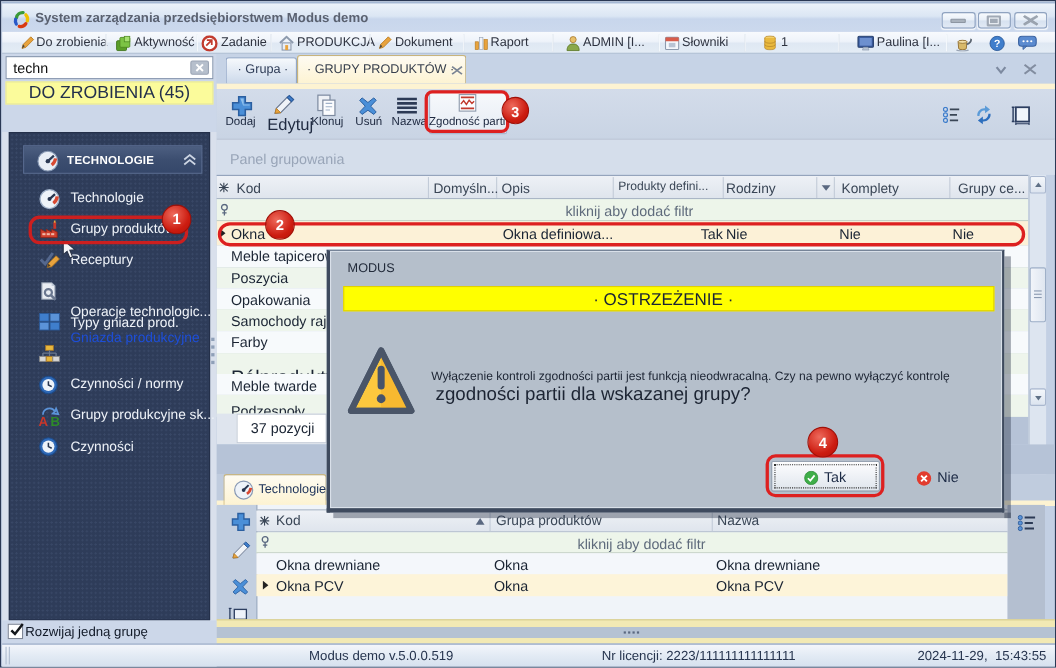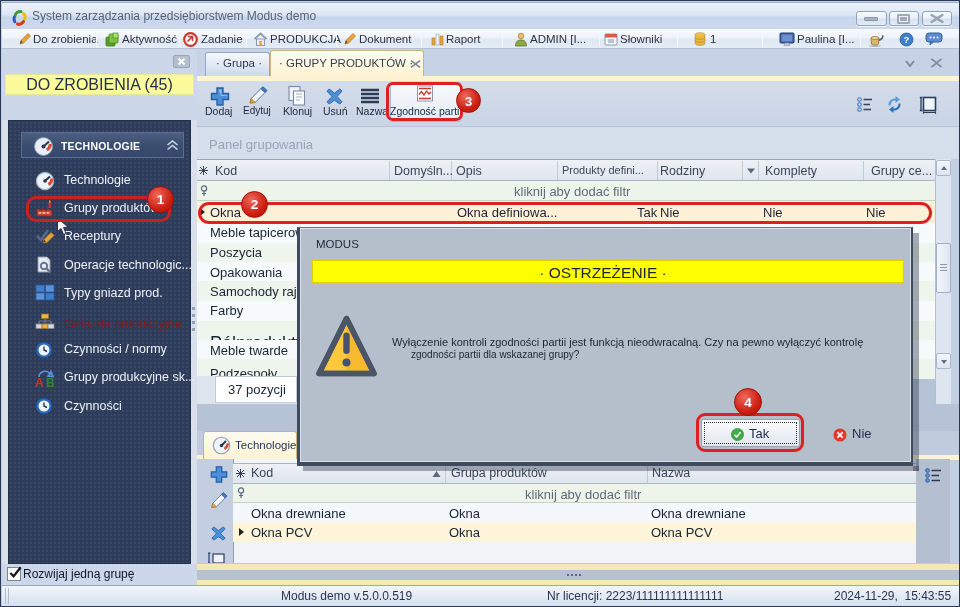--- a/index.html
+++ b/index.html
@@ -4,21 +4,21 @@
 <style>
 * { margin:0; padding:0; box-sizing:border-box; }
 body { font-family:"Liberation Sans",sans-serif; }
 .abs { position:absolute; }
 #win { position:relative; width:960px; height:607px; overflow:hidden;
   background:#c3d0e4; border:1px solid #2a3854; }
 
 #titlebar { left:1px; top:1px; width:958px; height:27px;
   background:linear-gradient(#ecf2fa 0%, #dbe6f4 45%, #c8d6ec 55%, #ccd9ed 100%);
   border-top:1px solid #9db1d0; }
-#title-text { left:31px; top:8px; font-size:12px; color:#5a6170; }
+#title-text { left:31px; top:8px; font-size:12px; color:#5a6170;font-weight:bold; }
 .winbtn { top:10px; height:15px; border:1px solid #8fa3c0; border-radius:3px;
   background:linear-gradient(#f7fafd 0%, #e9f0f8 45%, #d7e2f0 55%, #e2eaf5 100%);
   box-shadow:0 1px 1px rgba(255,255,255,.8); }
 
 #menubar { left:1px; top:28px; width:958px; height:20px;
   background:linear-gradient(#f8fafd 0%, #eef3fa 45%, #dfe8f3 55%, #e4ecf5 100%);
   border-bottom:1px solid #b4c1d4; }
 .mitem { top:4px; font-size:11.5px; color:#2e3340; }
 .msep { top:2px; width:1px; height:16px; background:#c3cdda; border-right:1px solid #f4f8fc; }
 .mico { top:3px; }
@@ -141,20 +141,21 @@
 <svg class="abs mico" style="left:923px" width="18" height="14" viewBox="0 0 18 14">
         <rect x="1" y="1" width="16" height="9" rx="3" fill="#5b8bd0" stroke="#3a62a0" stroke-width="1"></rect>
         <path d="M5 10 L5 13 L8.5 10 Z" fill="#5b8bd0" stroke="#3a62a0" stroke-width=".8"></path>
         <circle cx="5.5" cy="5.5" r="1" fill="#fff"></circle>
         <circle cx="9" cy="5.5" r="1" fill="#fff"></circle>
         <circle cx="12.5" cy="5.5" r="1" fill="#fff"></circle>
       </svg>
 </div>
 
 <div class="abs" id="sidebar">
+  <div class="abs" id="search">techn</div>
   <div class="abs" style="left:171px;top:6px;width:17px;height:13px;background:#b6bfcc;border:1px solid #9aa4b4;border-radius:2px"></div>
   <svg class="abs" style="left:175px;top:8px" width="9" height="9" viewBox="0 0 9 9">
         <path d="M1.5 1.5 L7.5 7.5 M7.5 1.5 L1.5 7.5" stroke="#fff" stroke-width="1.8"></path>
       </svg>
   <div class="abs ybtn" style="top:25px">DO ZROBIENIA (45)</div>
   <div class="abs" style="left:0;top:71px;width:195px;height:492px;background:#d9e0ec"></div>
   <div class="abs" id="navy">
     <div class="abs" id="navyhead">
           <span>TECHNOLOGIE</span>
       <svg class="abs" style="left:144px;top:7px" width="13" height="11" viewBox="0 0 13 11">
@@ -191,36 +192,36 @@
       <path d="M8 15 L9 11.5 L16 4.5 L19 7.5 L12 14.5 Z" fill="#e8a33d" stroke="#b87b20" stroke-width=".8"></path>
       <path d="M8 15 L9 11.5 L11 13.5 Z" fill="#50402a"></path>
     </svg>
 <div class="t" style="left:63px;top:228px;font-size:12.5px;color:#eef2f8">Receptury</div>
 <svg class="abs" style="left:34px;top:255px" width="19" height="19" viewBox="0 0 19 19">
       <path d="M3 1 L12 1 L15 4 L15 16 L3 16 Z" fill="#e9edf3" stroke="#8d99ab" stroke-width="1"></path>
       <path d="M12 1 L12 4 L15 4 Z" fill="#c2cbd8"></path>
       <circle cx="9" cy="10" r="3.2" fill="none" stroke="#6b7890" stroke-width="2"></circle>
       <path d="M11.5 12.5 L15.5 16.5" stroke="#6b7890" stroke-width="2.4"></path>
     </svg>
-<div class="t" style="left:63px;top:257px;font-size:12.5px;color:#eef2f8">Operacje technologic...</div>
+<div class="t" style="left:63px;top:275px;font-size:12.5px;color:#eef2f8">Operacje technologic...</div>
 <svg class="abs" style="left:34px;top:283px" width="20" height="17" viewBox="0 0 20 17">
       <rect x="1" y="1" width="8.5" height="7" fill="#3f7ecc" stroke="#2b5a9a" stroke-width=".8"></rect>
       <rect x="10.5" y="1" width="8.5" height="7" fill="#5b93d8" stroke="#2b5a9a" stroke-width=".8"></rect>
       <rect x="1" y="9" width="8.5" height="7" fill="#5b93d8" stroke="#2b5a9a" stroke-width=".8"></rect>
       <rect x="10.5" y="9" width="8.5" height="7" fill="#3f7ecc" stroke="#2b5a9a" stroke-width=".8"></rect>
     </svg>
 <div class="t" style="left:63px;top:285px;font-size:12.5px;color:#eef2f8">Typy gniazd prod.</div>
 <svg class="abs" style="left:34px;top:312px" width="20" height="17" viewBox="0 0 20 17">
       <rect x="6.5" y="1" width="7" height="4.5" fill="#e8b83d" stroke="#a5762c" stroke-width=".8"></rect>
       <path d="M10 5.5 L10 8 M4 8 L16 8 M4 8 L4 11 M16 8 L16 11 M10 8 L10 11" stroke="#6b7890" stroke-width="1.2" fill="none"></path>
       <rect x="1" y="11" width="6" height="4.5" fill="#d8d8d8" stroke="#8a8a8a" stroke-width=".8"></rect>
       <rect x="7" y="11" width="6" height="4.5" fill="#e8b83d" stroke="#a5762c" stroke-width=".8"></rect>
       <rect x="13" y="11" width="6" height="4.5" fill="#d8d8d8" stroke="#8a8a8a" stroke-width=".8"></rect>
     </svg>
-<div class="t" style="left:63px;top:316px;font-size:12.5px;color:#7f1d1d">Gniazda produkcyjne</div>
+<div class="t" style="left:63px;top:299px;font-size:12.5px;color:#1d4ed8">Gniazda produkcyjne</div>
 <svg class="abs" style="left:34px;top:340px" width="18" height="18" viewBox="0 0 18 18">
       <circle cx="9" cy="9" r="8" fill="#2f6ab8" stroke="#1d4a88" stroke-width="1"></circle>
       <circle cx="9" cy="9" r="5.5" fill="#eef3f9"></circle>
       <path d="M9 5.5 L9 9 L12 10.5" fill="none" stroke="#26344e" stroke-width="1.4"></path>
     </svg>
 <div class="t" style="left:63px;top:341px;font-size:12.5px;color:#eef2f8">Czynności / normy</div>
 <svg class="abs" style="left:34px;top:368px" width="21" height="19" viewBox="0 0 21 19">
       <path d="M4 8 A6 6 0 0 1 15 5 L13 7 L18 7.5 L16 2.5 L15 5" fill="none" stroke="#5b93d8" stroke-width="1.6"></path>
       <path d="M15 5 L16.5 3" stroke="#5b93d8" stroke-width="1.6"></path>
       <text x="0" y="18" font-size="12" font-weight="bold" fill="#c8372a" font-family="Liberation Sans">A</text>
@@ -269,21 +270,21 @@
 <svg class="abs" style="left:208px;top:85px" width="22" height="21" viewBox="0 0 22 21">
       <path d="M8 2 L14 2 L14 7.5 L19.5 7.5 L19.5 13.5 L14 13.5 L14 19 L8 19 L8 13.5 L2.5 13.5 L2.5 7.5 L8 7.5 Z" fill="#4a8fd8" stroke="#2b5fa0" stroke-width="1.4"></path>
       <path d="M9.5 3.5 L12.5 3.5 L12.5 9 L18 9 L18 10 L12 10" fill="#8fc0ec" stroke="none"></path>
     </svg>
 <div class="t" style="left:204px;top:104px;font-size:10.5px;color:#202b42">Dodaj</div>
 <svg class="abs" style="left:246px;top:85px" width="21" height="20" viewBox="0 0 21 20">
       <path d="M3 17 L4.2 12.5 L14 2.5 L18 6.5 L8.2 16.5 Z" fill="#f0f3f8" stroke="#6b7890" stroke-width="1"></path>
       <path d="M14 2.5 L16 0.8 L20 4.5 L18 6.5 Z" fill="#3f7ecc" stroke="#2b5a9a" stroke-width="1"></path>
       <path d="M3 17 L4.2 12.5 L8.2 16.5 Z" fill="#e8a33d" stroke="#b87b20" stroke-width=".8"></path>
     </svg>
-<div class="t" style="left:242px;top:104px;font-size:10px;color:#202b42">Edytuj</div>
+<div class="t" style="left:242px;top:104px;font-size:15px;color:#202b42">Edytuj</div>
 <svg class="abs" style="left:286px;top:84px" width="20" height="22" viewBox="0 0 20 22">
       <rect x="2" y="1.5" width="11" height="14" fill="#eef1f6" stroke="#7d8aa0" stroke-width="1.1"></rect>
       <rect x="6.5" y="6" width="11" height="14" fill="#fbfcfe" stroke="#7d8aa0" stroke-width="1.1"></rect>
       <path d="M9 9 L15 9 M9 12 L15 12 M9 15 L13 15" stroke="#9fb0c8" stroke-width="1"></path>
     </svg>
 <div class="t" style="left:282px;top:104px;font-size:10.5px;color:#202b42">Klonuj</div>
 <svg class="abs" style="left:325px;top:87px" width="17" height="17" viewBox="0 0 17 17">
       <path d="M3.2 1 L8.5 5.2 L13.8 1 L16 3.2 L11 8.5 L16 13.8 L13.8 16 L8.5 12.2 L3.2 16 L1 13.8 L6 8.5 L1 3.2 Z" fill="#4a8fd8" stroke="#2b5fa0" stroke-width=".9"></path>
     </svg>
 <div class="t" style="left:322px;top:104px;font-size:10.5px;color:#202b42">Usuń</div>
@@ -491,21 +492,21 @@
           <path d="M31.5 4.5 L59 59.5 L4 59.5 Z"></path>
         </clipPath>
       </defs>
   <path d="M31.5 4.5 L59 59.5 L4 59.5 Z" fill="#fcc83e" stroke="#4a5568" stroke-width="5.5" stroke-linejoin="round"></path>
   <rect x="31.5" y="0" width="32" height="68" fill="#f3a922" opacity=".5" clip-path="url(#tcp)"></rect>
   <path d="M31.5 4.5 L59 59.5 L4 59.5 Z" fill="none" stroke="#4a5568" stroke-width="5.5" stroke-linejoin="round"></path>
   <rect x="28.3" y="18.5" width="6.4" height="21.5" rx="3.2" fill="#47536a"></rect>
   <circle cx="31.5" cy="48.5" r="4" fill="#47536a"></circle>
 </svg>
 <div class="t" style="left:391px;top:334.5px;font-size:11px;color:#1c2433">Wyłączenie kontroli zgodności partii jest funkcją nieodwracalną. Czy na pewno wyłączyć kontrolę</div>
-<div class="t" style="left:410px;top:348px;font-size:10px;color:#1c2433">zgodności partii dla wskazanej grupy?</div>
+<div class="t" style="left:395px;top:348px;font-size:17px;color:#1c2433">zgodności partii dla wskazanej grupy?</div>
 
 <div class="abs" style="left:700px;top:418px;width:99px;height:28px;background:linear-gradient(#fdfdfe,#eef1f6 50%,#dfe5ec);border:1px solid #98a3b2;border-radius:2px"></div>
 <div class="abs" style="left:703px;top:421px;width:93px;height:22px;border:1px dotted #333"></div>
 <svg class="abs" style="left:730px;top:427px" width="13" height="13" viewBox="0 0 15 15">
       <circle cx="7.5" cy="7.5" r="7" fill="#3fae49" stroke="#2d8a36" stroke-width=".8"></circle>
       <path d="M4 7.8 L6.5 10.3 L11 4.8" fill="none" stroke="#fff" stroke-width="1.8"></path>
     </svg>
 <div class="t" style="left:748px;top:425px;font-size:13px;color:#1c2a45">Tak</div>
 
 <svg class="abs" style="left:832px;top:427px" width="14" height="14" viewBox="0 0 16 16">

